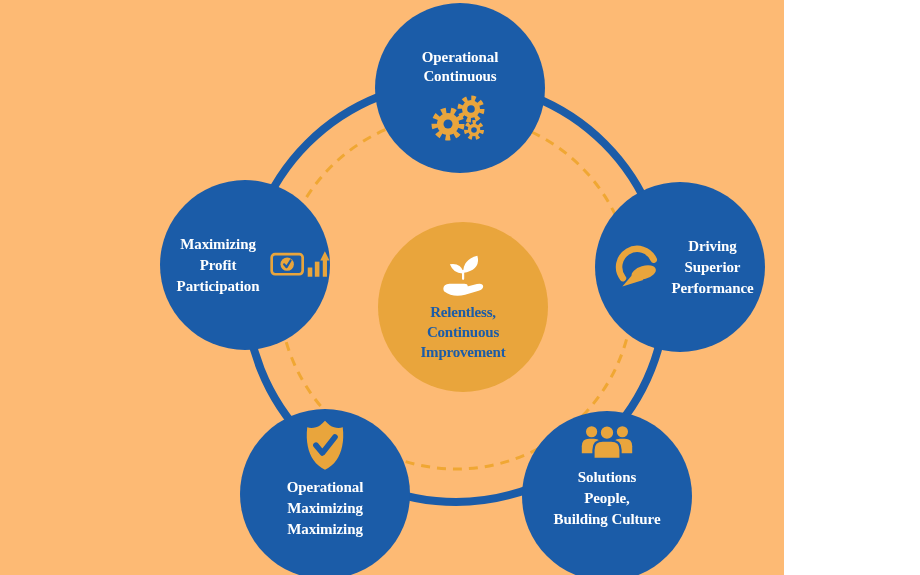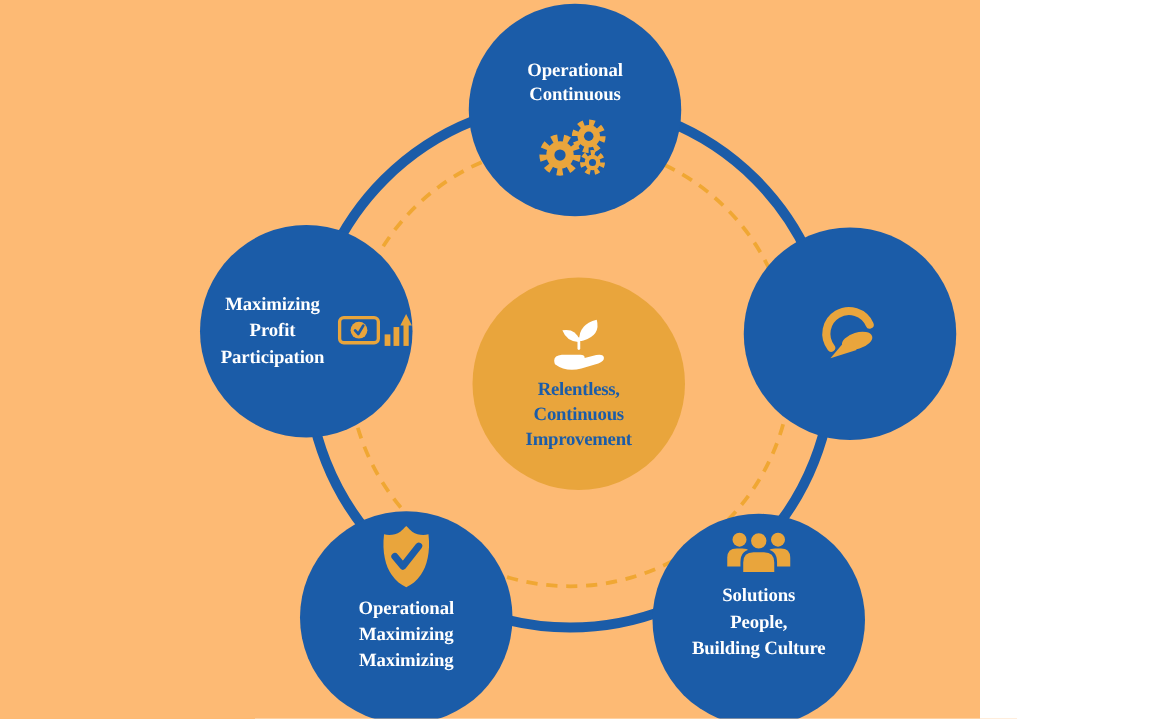--- a/index.html
+++ b/index.html
@@ -80,20 +80,25 @@
       <circle class="hole" cx="17" cy="30" r="4.5"></circle>
     </svg>
   </div>
 
   <div class="node row n-right">
     <svg class="icon" width="56" height="52" viewBox="0 0 60 56">
       <path class="goldstroke" stroke-width="7" stroke-linecap="round" d="M11.6 40 A19.5 19.5 0 1 1 44.8 20.1"></path>
       <ellipse class="gold" cx="34" cy="34" rx="13.5" ry="7" transform="rotate(-17 34 34)"></ellipse>
       <path class="gold" d="M11 49 L27.5 29.5 L33.5 42 Z"></path>
     </svg>
+    <div class="lines">
+      <div class="ln">Driving</div>
+      <div class="ln">Superior</div>
+      <div class="ln">Performance</div>
+    </div>
   </div>
 
   <div class="node col n-br">
     <svg class="icon" width="56" height="38" viewBox="0 0 60 40">
       <circle class="gold" cx="13.5" cy="9" r="6"></circle>
       <path class="gold" d="M3 32 L3 24.5 Q3 16.5 11 16.5 L16 16.5 Q24 16.5 24 24.5 L24 32 Z"></path>
       <circle class="gold" cx="46.5" cy="9" r="6"></circle>
       <path class="gold" d="M36 32 L36 24.5 Q36 16.5 44 16.5 L49 16.5 Q57 16.5 57 24.5 L57 32 Z"></path>
       <circle class="goldblue" stroke-width="2.4" cx="30" cy="10" r="7.8"></circle>
       <path class="goldblue" stroke-width="2.4" d="M15.5 38 L15.5 28.5 Q15.5 18.5 25.5 18.5 L34.5 18.5 Q44.5 18.5 44.5 28.5 L44.5 38 Z"></path>

